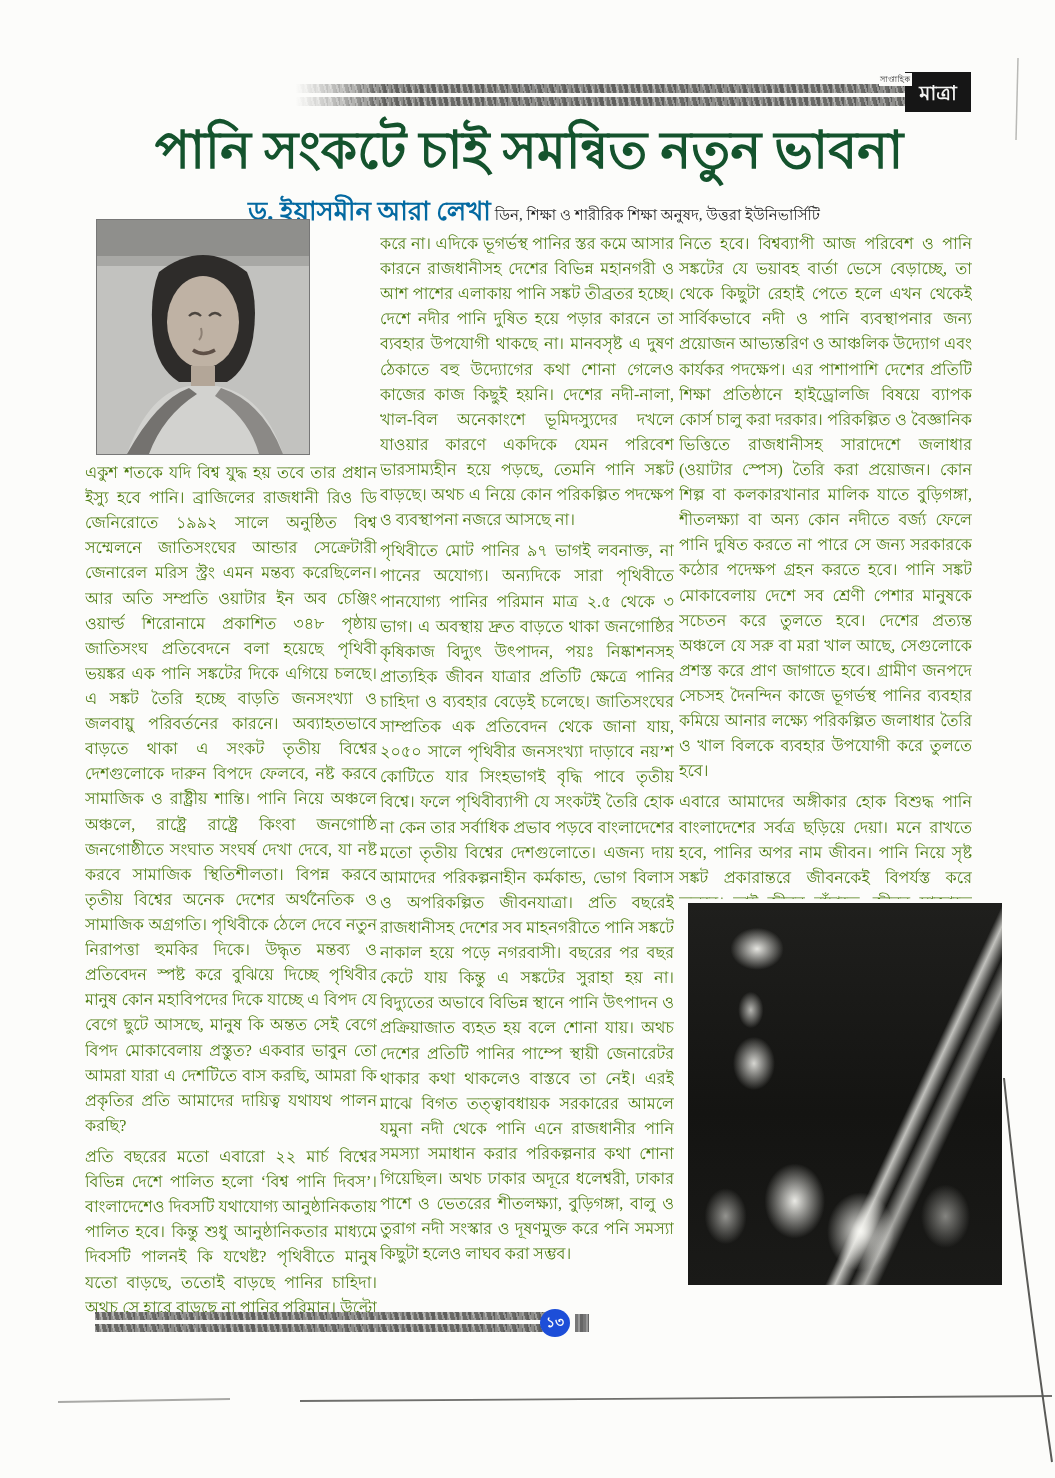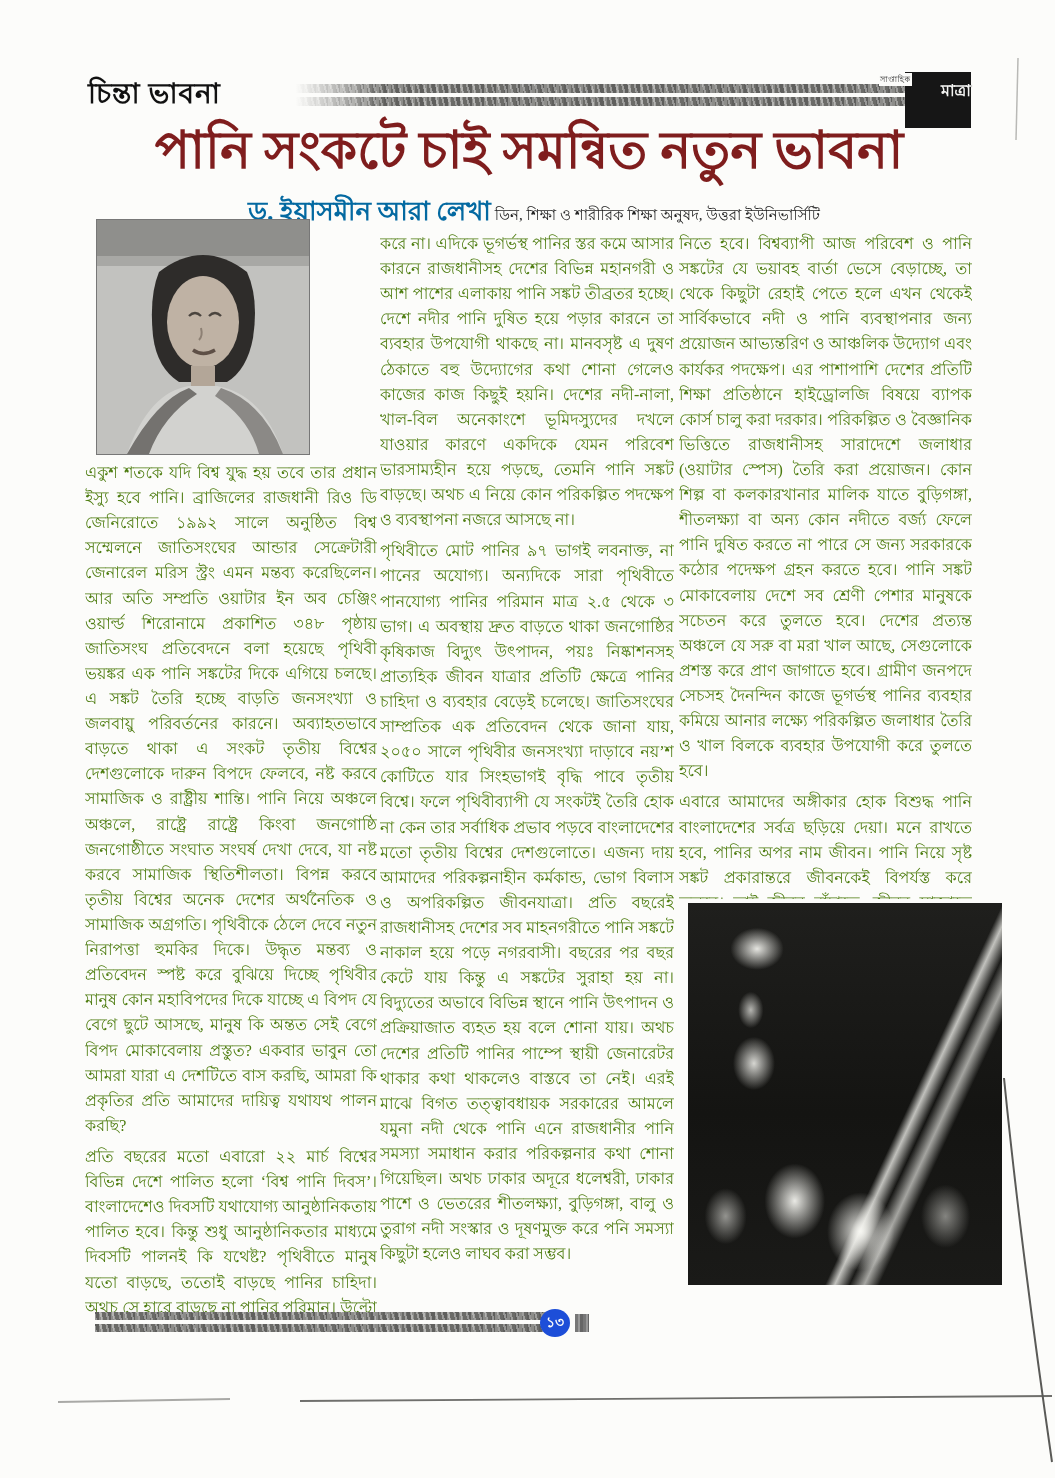--- a/index.html
+++ b/index.html
@@ -19,36 +19,36 @@
     background:
       repeating-linear-gradient(75deg, rgba(255,255,255,.35) 0 2px, rgba(0,0,0,0) 2px 6px),
       repeating-linear-gradient(90deg, #5f5f5d 0 4px, #8c8c89 4px 7px, #6b6b68 7px 12px);
   }
   .tex-stripe.s1{top:0;} .tex-stripe.s2{top:13px;}
   .masthead-bar::after{ 
     content:""; position:absolute; left:0; top:-2px; width:95px; height:31px;
     background:linear-gradient(90deg,#fcfcfa 8%, rgba(252,252,250,0) 100%);
   }
   .logo-box{
-    position:absolute; left:905px; top:72px; width:66px; height:56px;
+    position:absolute; left:905px; top:72px; width:66px; height:40px;
     background:#161616; color:#fff; text-align:center;
   }
   .logo-prefix{
     position:absolute; left:-26px; top:1px; font-size:8px; color:#2b2b2b;
     background:#fcfcfa; padding:0 1px; letter-spacing:.5px;
   }
   .logo-text{
-    position:absolute; left:0; right:0; top:6px; font-size:16px; font-weight:700;
-    color:#f4f4f2; text-shadow:0 0 1px #000;text-align:right;
+    position:absolute; left:0; right:0; top:6px; font-size:20px; font-weight:700;
+    color:#f4f4f2; text-shadow:0 0 1px #000;
   }
   
   .headline{
     position:absolute; left:80px; top:122px; width:898px; margin:0;
     font-size:52px; line-height:1.12; font-weight:800; text-align:center;
-    color:#7f1d1d; letter-spacing:0;
+    color:#14532d; letter-spacing:0;
   }
   .byline{
     position:absolute; left:85px; top:191px; width:898px; text-align:center;
     white-space:nowrap;
   }
   .author-name{font-size:26px; font-weight:700; color:#0369a1;}
   .author-title{font-size:15px; color:#232323; }
   
   .author-photo{
     position:absolute; left:96px; top:219px; width:214px; height:236px;
@@ -92,21 +92,20 @@
     background:repeating-linear-gradient(90deg,#777 0 3px,#999 3px 5px,#666 5px 8px);
   }
   
   .artifacts{position:absolute; left:0; top:0; width:1055px; height:1478px; pointer-events:none;}
 </style>
 </head>
 <body>
 
 <div class="page">
 
-  <div class="section-label">চিন্তা ভাবনা</div>
   <div class="masthead-bar">
     <div class="tex-stripe s1"></div>
     <div class="tex-stripe s2"></div>
   </div>
   <div class="logo-box">
     <span class="logo-prefix">সাপ্তাহিক</span>
     <span class="logo-text">মাত্রা</span>
   </div>
 
   <h1 class="headline">পানি সংকটে চাই সমন্বিত নতুন ভাবনা</h1>

